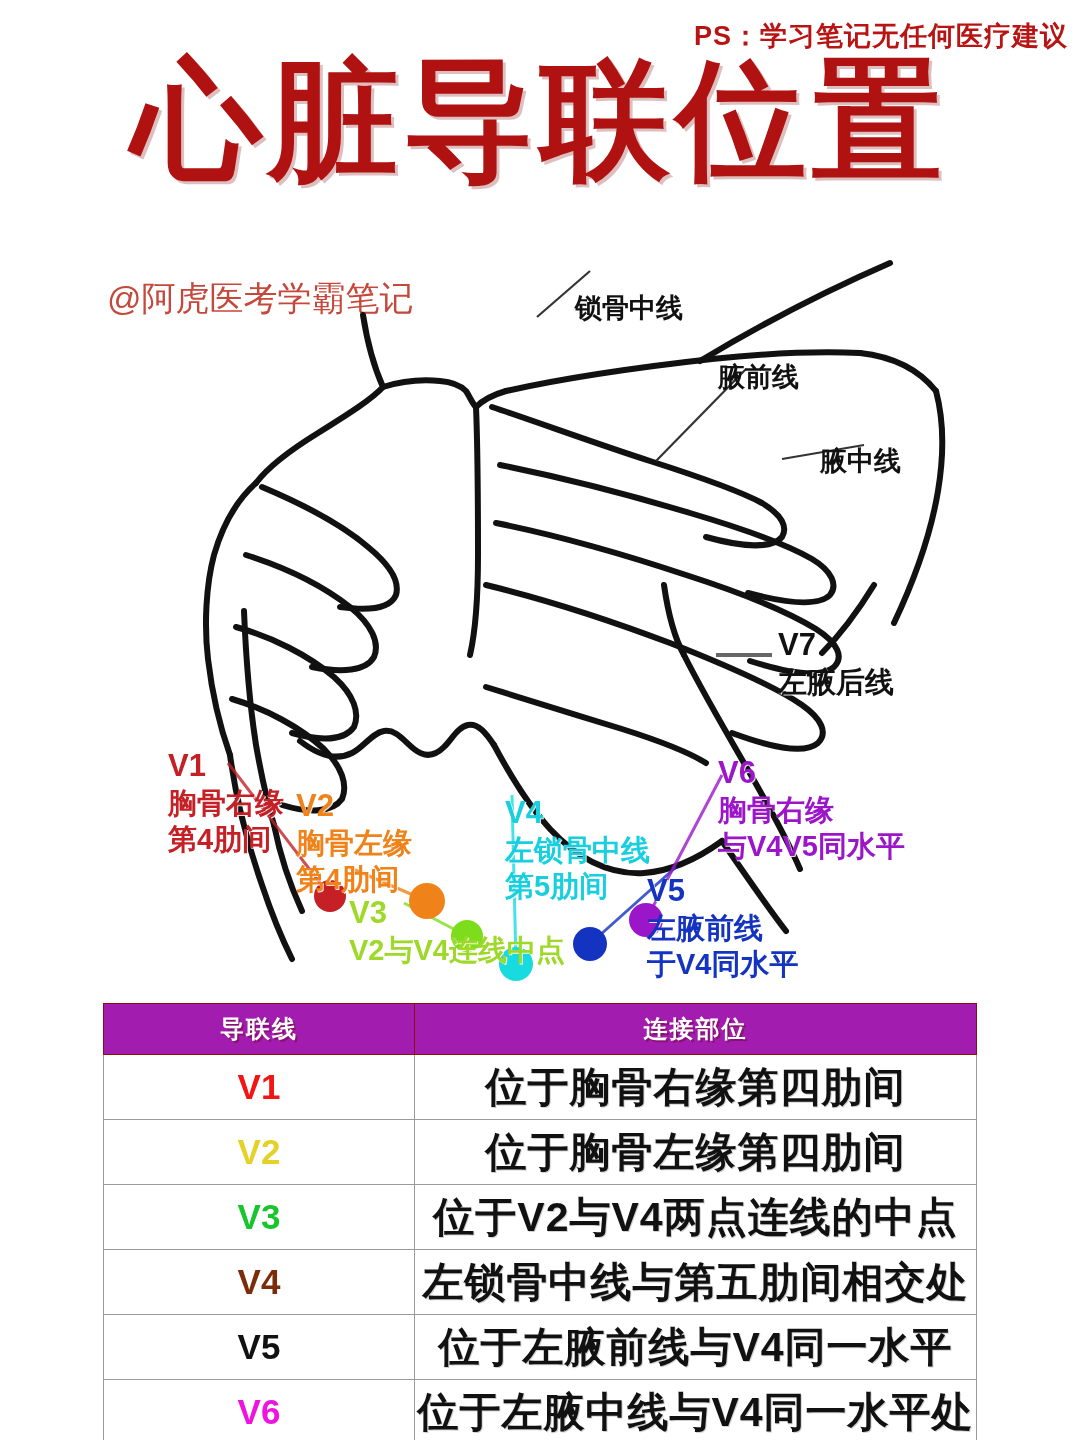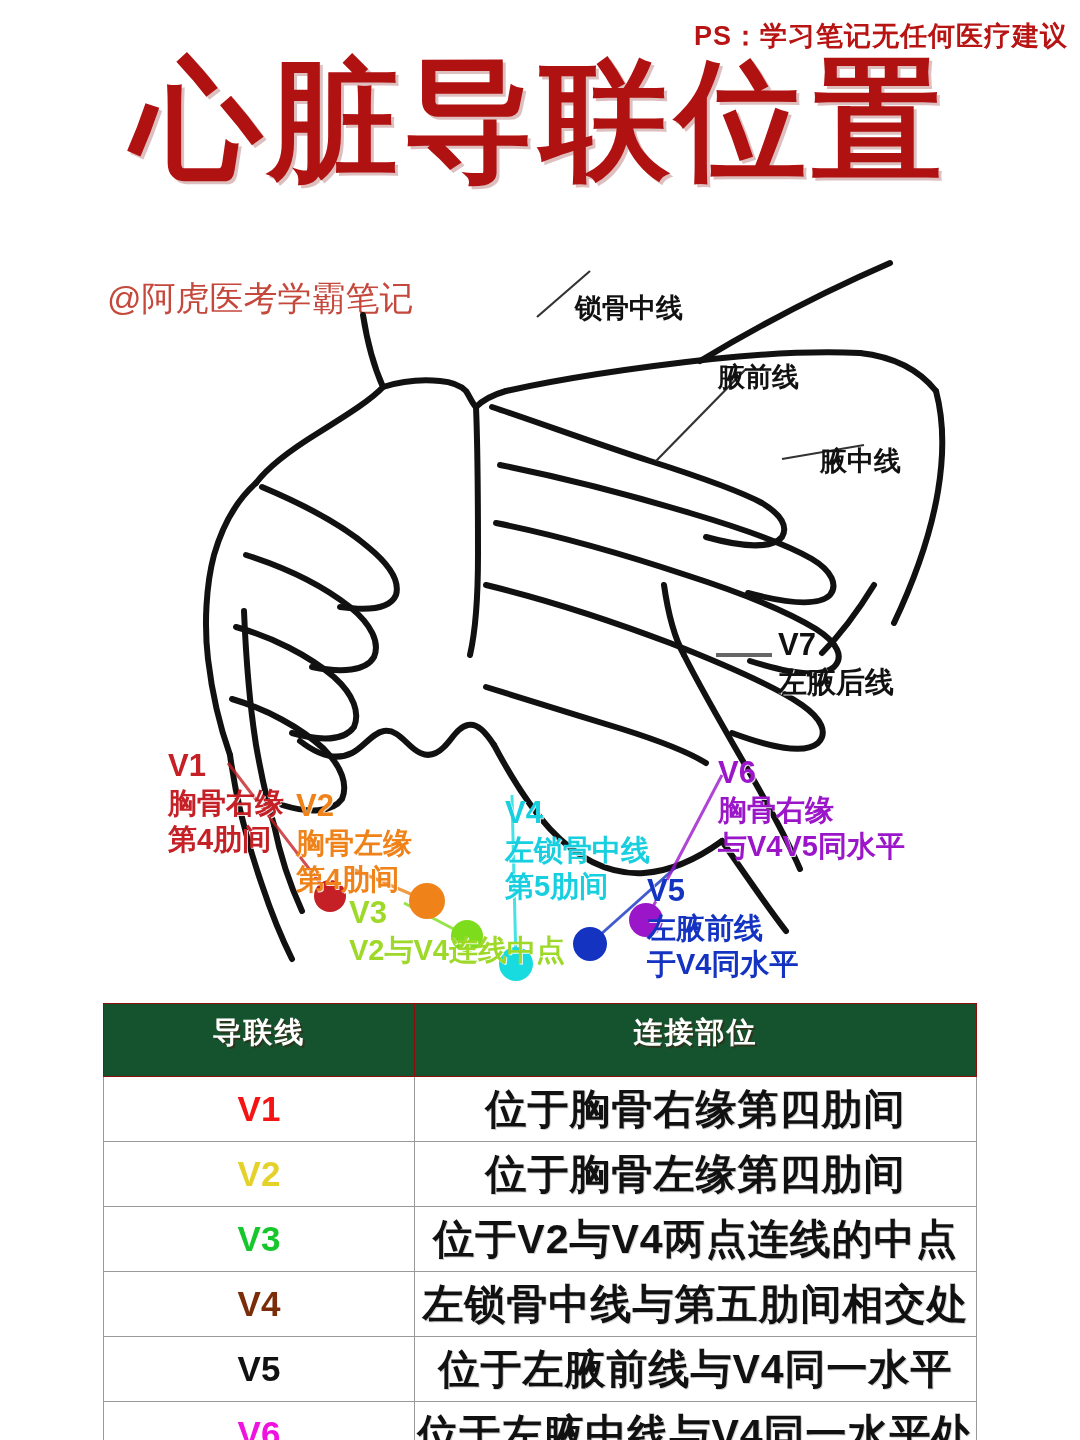--- a/index.html
+++ b/index.html
@@ -43,22 +43,22 @@
     font-size:27px;font-weight:bold;
   }
 
   
   #lead-table{
     position:absolute;left:103px;top:1003px;
     width:874px;border-collapse:collapse;
     table-layout:fixed;
   }
   #lead-table th{
-    background:#14532d;color:#fff;
-    font-size:29px;font-weight:bold;padding:9px 0 23px;
+    background:#a21caf;color:#fff;
+    font-size:24px;font-weight:bold;padding:9px 0 9px;
     border:1px solid #8d0d0d;letter-spacing:2px;
     text-shadow:2px 2px 0 rgba(90,0,0,.35);
   }
   #lead-table td{
     border:1px solid #9a9a9a;height:62px;
     text-align:center;vertical-align:middle;
   }
   #lead-table td.lead{font-size:35px;font-weight:bold;}
   #lead-table td.site{
     font-size:41px;font-weight:bold;color:#111;letter-spacing:1px;

